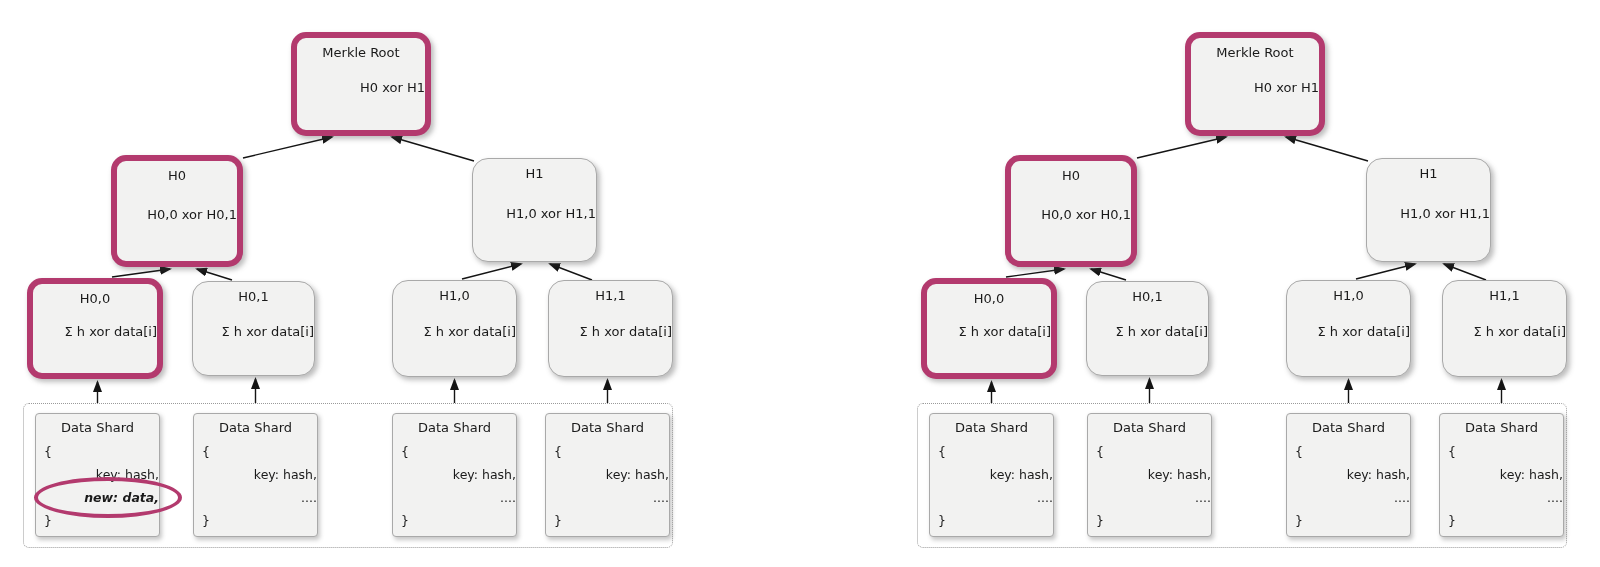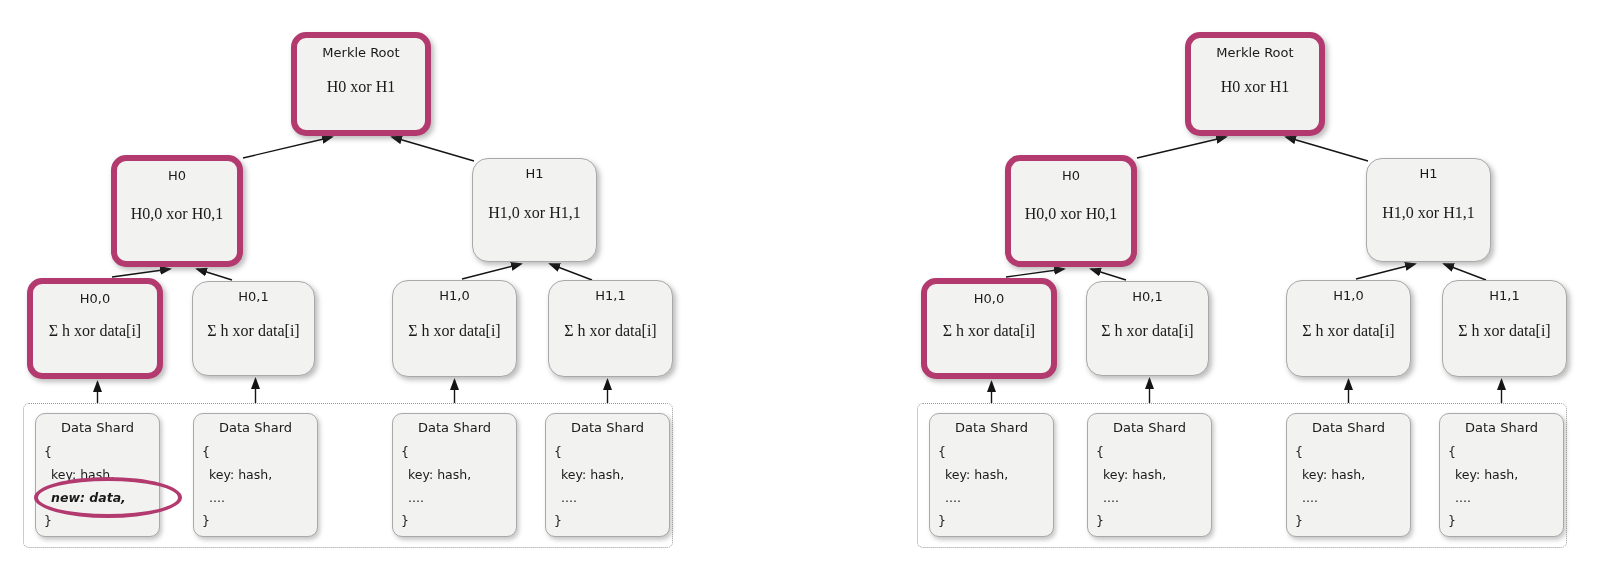--- a/index.html
+++ b/index.html
@@ -11,37 +11,37 @@
   .diagram{position:absolute;top:0;width:700px;height:472px;}
 
   .node{
     position:absolute;box-sizing:border-box;
     background:#f2f2f1;border:1.5px solid #a9a9a9;border-radius:16px;
     box-shadow:2.5px 3px 5px rgba(70,70,70,.35);
     z-index:2;
   }
   .node.hl{border:6.5px solid #b33a6e;border-radius:15px;}
   .node-title{position:absolute;top:7px;left:0;right:0;text-align:center;font-size:13px;white-space:nowrap;}
-  .node-formula{position:absolute;top:53%;left:0;right:0;transform:translateY(-50%);text-align:center;font-size:16px;white-space:nowrap;font-family:Liberation Serif, serif;}
+  .node-formula{position:absolute;top:53%;left:0;right:0;transform:translateY(-50%);text-align:right;font-size:13px;white-space:nowrap;}
 
   .shard-zone{
     position:absolute;box-sizing:border-box;
     border:1.2px dotted #9a9a9a;border-radius:6px;background:#ffffff;
     z-index:1;
   }
   .shard{
     position:absolute;box-sizing:border-box;width:125px;height:124px;
-    background:#f2f2f1;border:1.4px solid #a9a9a9;border-radius:10px;
+    background:#f2f2f1;border:1.4px solid #a9a9a9;border-radius:4px;
     box-shadow:2px 2.5px 4px rgba(70,70,70,.3);
     z-index:2;font-size:12.5px;
   }
   .shard-title{margin-top:6px;line-height:16px;text-align:center;font-size:13px;}
   .shard-body{margin-top:4px;padding-left:8px;line-height:23px;}
   .sline{white-space:nowrap;}
-  .sline.ind{padding-left:7px;}
+  .sline.ind{padding-left:7px;text-align:right;}
   .sline.circled{font-weight:bold;font-style:italic;position:relative;z-index:3;}
   .ellipse{display:none;}
   .sline.circled .ellipse{
     display:block;position:absolute;box-sizing:border-box;
     left:-10px;top:-9px;width:148px;height:41px;
     border:4px solid #b33a6e;border-radius:50%;
   }
 </style>
 </head>
 <body>

